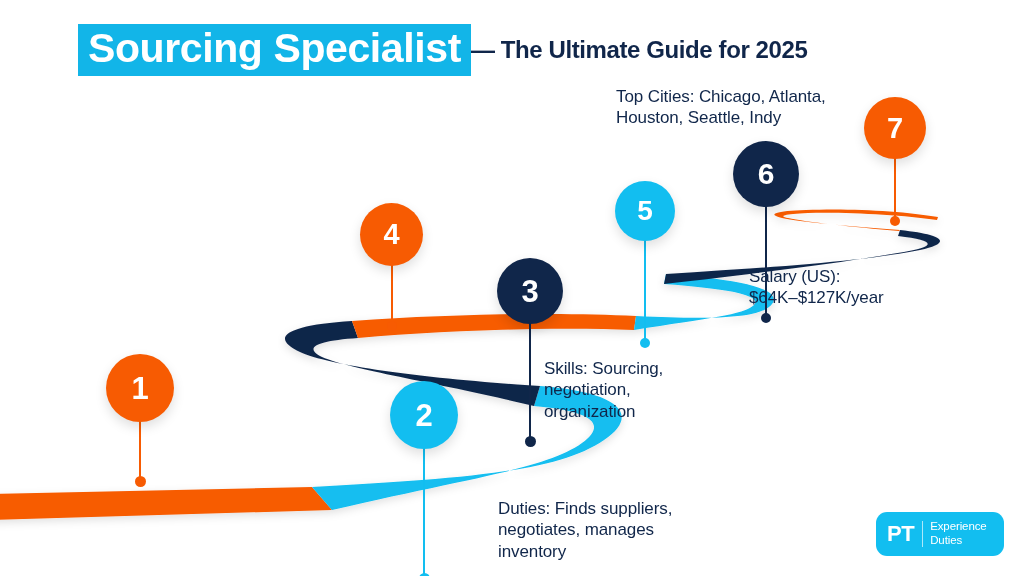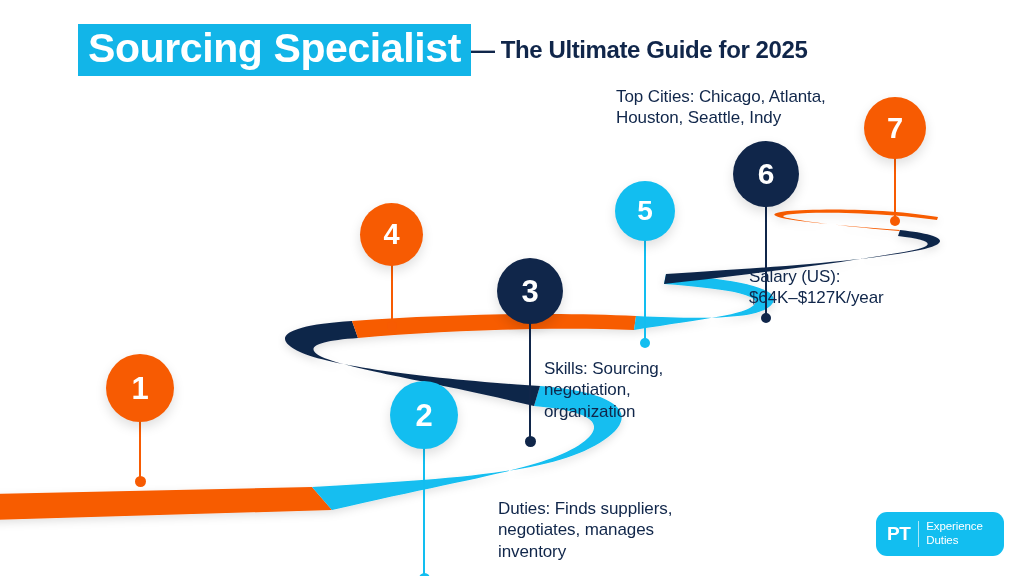--- a/index.html
+++ b/index.html
@@ -100,21 +100,21 @@
     width: 128px;
     height: 44px;
     background: #12BEF0;
     border-radius: 11px;
     display: flex;
     align-items: center;
     z-index: 6;
   }
   #logo-pt {
     color: #ffffff;
-    font-size: 19px;
+    font-size: 22px;
     font-weight: bold;
     padding-left: 11px;
     letter-spacing: -0.5px;
   }
   #logo-divider {
     width: 1px;
     height: 26px;
     background: rgba(255,255,255,0.65);
     margin: 0 7px 0 8px;
   }

